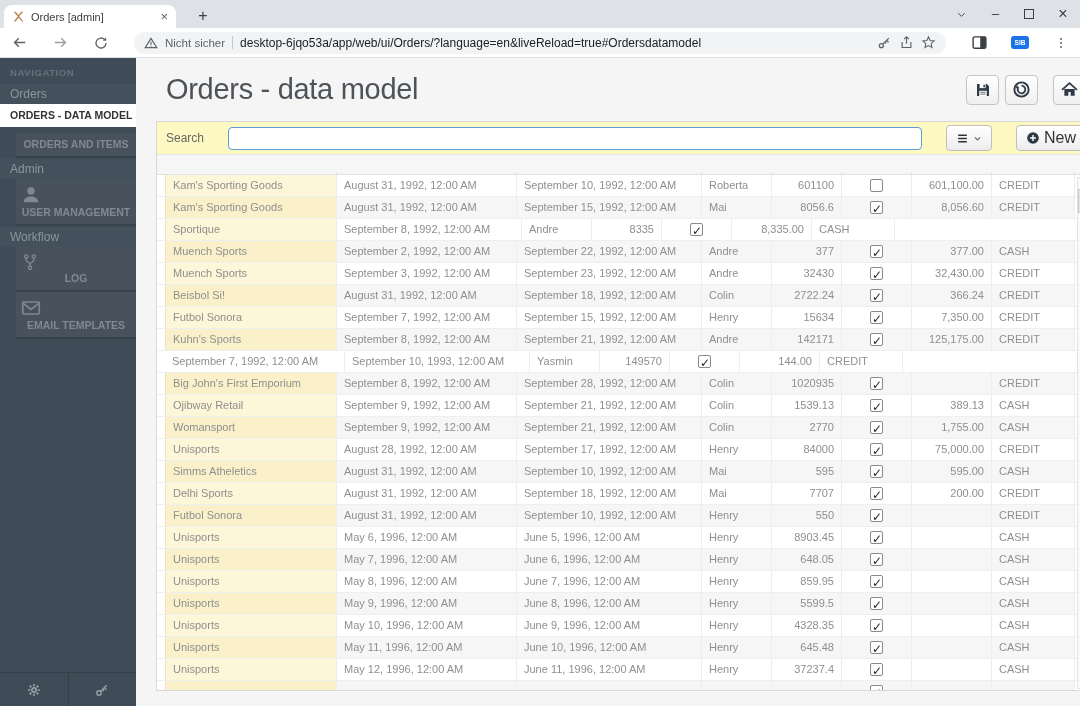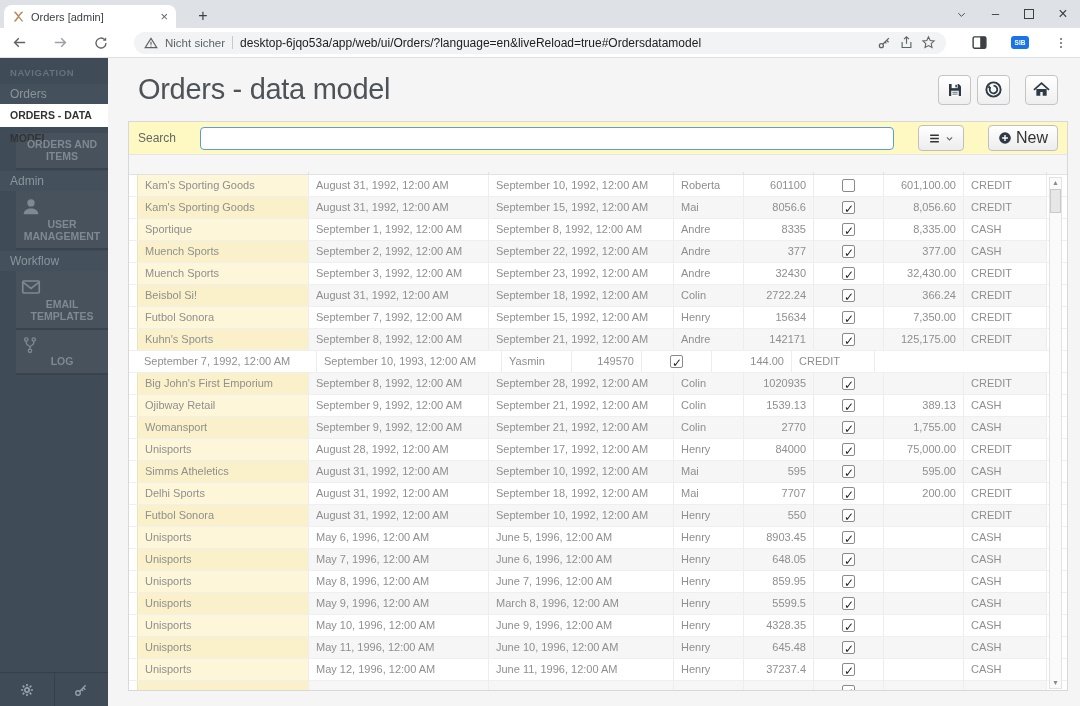--- a/index.html
+++ b/index.html
@@ -29,21 +29,21 @@
   .pill-div { width:1px; height:13px; background:#c6c9cc; }
   .url-txt { flex:1; font-size:12px; color:#202124; white-space:nowrap; overflow:hidden; }
   .pill-ic { color:#5f6368; }
   .ext-badge { min-width:18px; height:13px; background:#1a73e8; border-radius:3px; color:#fff;
     font-size:6.5px; font-weight:bold; display:flex; align-items:center; justify-content:center; padding:0 2px; }
 
   
   .main { display:flex; height:648px; }
 
   
-  .sidebar { width:108px; background:#3f4b57; position:relative; flex-shrink:0; }
+  .sidebar { width:136px; background:#3f4b57; position:relative; flex-shrink:0; }
   .nav-heading { padding:9px 10px 5px; font-size:9.5px; letter-spacing:.6px; color:#67737d; font-weight:bold; }
   .side-group { height:20px; line-height:20px; padding-left:10px; background:#44505b;
     color:#8b959e; font-size:12px; margin-top:1px; }
   .side-active { height:23px; line-height:23px; padding-left:10px; background:#fff;
     color:#333; font-size:10.5px; font-weight:bold; }
   .side-tile { background:#47525d; text-align:center; padding:5px 4px 6px; color:#7f8993;
     font-size:10.5px; font-weight:bold; border-bottom:2px solid #39434d;margin-left:16px; }
   .side-tile.first { margin-top:6px; }
   .tile-icon { margin:2px auto 3px; color:#7f8993; width:22px; height:22px; }
   .sidebar-bottom { position:absolute; bottom:0; left:0; right:0; height:34px; display:flex;
@@ -206,37 +206,37 @@
         <svg width="22" height="22" viewBox="0 0 24 24">
             <circle cx="12" cy="7.5" r="4" fill="currentColor"></circle>
             <path d="M4 20c0-4.4 3.8-6.5 8-6.5s8 2.1 8 6.5z" fill="currentColor"></path>
           </svg>
       </span>
       <span>USER MANAGEMENT</span>
     </div>
     <div class="side-group">Workflow</div>
     <div class="side-tile">
       <span class="tile-icon">
-        <svg width="22" height="22" viewBox="0 0 24 24">
-            <rect x="3" y="5.5" width="18" height="13" rx="1" fill="none" stroke="currentColor" stroke-width="1.8"></rect>
-            <path d="M3.5 7l8.5 6.5L20.5 7" fill="none" stroke="currentColor" stroke-width="1.8"></path>
-          </svg>
-      </span>
-      <span>EMAIL TEMPLATES</span>
-    </div>
-    <div class="side-tile">
-      <span class="tile-icon">
         <svg width="20" height="20" viewBox="0 0 24 24">
             <circle cx="7.5" cy="5.5" r="2" fill="none" stroke="currentColor" stroke-width="1.6"></circle>
             <circle cx="16.5" cy="5.5" r="2" fill="none" stroke="currentColor" stroke-width="1.6"></circle>
             <circle cx="12" cy="19" r="2" fill="none" stroke="currentColor" stroke-width="1.6"></circle>
             <path d="M7.5 7.5v2c0 3 4.5 2.5 4.5 5.5v2M16.5 7.5v2c0 3-4.5 2.5-4.5 5.5" fill="none" stroke="currentColor" stroke-width="1.6"></path>
           </svg>
       </span>
       <span>LOG</span>
+    </div>
+    <div class="side-tile">
+      <span class="tile-icon">
+        <svg width="22" height="22" viewBox="0 0 24 24">
+            <rect x="3" y="5.5" width="18" height="13" rx="1" fill="none" stroke="currentColor" stroke-width="1.8"></rect>
+            <path d="M3.5 7l8.5 6.5L20.5 7" fill="none" stroke="currentColor" stroke-width="1.8"></path>
+          </svg>
+      </span>
+      <span>EMAIL TEMPLATES</span>
     </div>
     <div class="sidebar-bottom">
       <div class="sb-cell">
         <svg width="16" height="16" viewBox="0 0 24 24">
             <circle cx="12" cy="12" r="3.2" fill="none" stroke="currentColor" stroke-width="2.6"></circle>
             <path d="M12 3v3.4M12 17.6V21M3 12h3.4M17.6 12H21M5.6 5.6l2.4 2.4M16 16l2.4 2.4M18.4 5.6L16 8M8 16l-2.4 2.4" stroke="currentColor" stroke-width="2.6"></path>
           </svg>
       </div>
       <div class="sb-cell">
         <svg width="16" height="16" viewBox="0 0 24 24">
@@ -324,21 +324,20 @@
             <div class="tc col-date_ordered">August 31, 1992, 12:00 AM</div>
             <div class="tc col-date_shipped">September 15, 1992, 12:00 AM</div>
             <div class="tc col-first_name">Mai</div>
             <div class="tc col-total">8056.6</div>
             <div class="tc col-order_filled"><span class="cb checked"></span></div>
             <div class="tc col-ordertotal">8,056.60</div>
             <div class="tc col-payment_type">CREDIT</div>
           </div>
           <div class="trow">
             <div class="tc col-name">Sportique</div>
-            <div class="tc col-date_ordered">September 1, 1992, 12:00 AM</div>
             <div class="tc col-date_shipped">September 8, 1992, 12:00 AM</div>
             <div class="tc col-first_name">Andre</div>
             <div class="tc col-total">8335</div>
             <div class="tc col-order_filled"><span class="cb checked"></span></div>
             <div class="tc col-ordertotal">8,335.00</div>
             <div class="tc col-payment_type">CASH</div>
           </div>
           <div class="trow">
             <div class="tc col-name">Muench Sports</div>
             <div class="tc col-date_ordered">September 2, 1992, 12:00 AM</div>
@@ -494,21 +493,21 @@
             <div class="tc col-date_shipped">June 7, 1996, 12:00 AM</div>
             <div class="tc col-first_name">Henry</div>
             <div class="tc col-total">859.95</div>
             <div class="tc col-order_filled"><span class="cb checked"></span></div>
             <div class="tc col-ordertotal"></div>
             <div class="tc col-payment_type">CASH</div>
           </div>
           <div class="trow">
             <div class="tc col-name">Unisports</div>
             <div class="tc col-date_ordered">May 9, 1996, 12:00 AM</div>
-            <div class="tc col-date_shipped">March 8, 1996, 12:00 AM</div>
+            <div class="tc col-date_shipped">June 8, 1996, 12:00 AM</div>
             <div class="tc col-first_name">Henry</div>
             <div class="tc col-total">5599.5</div>
             <div class="tc col-order_filled"><span class="cb checked"></span></div>
             <div class="tc col-ordertotal"></div>
             <div class="tc col-payment_type">CASH</div>
           </div>
           <div class="trow">
             <div class="tc col-name">Unisports</div>
             <div class="tc col-date_ordered">May 10, 1996, 12:00 AM</div>
             <div class="tc col-date_shipped">June 9, 1996, 12:00 AM</div>

